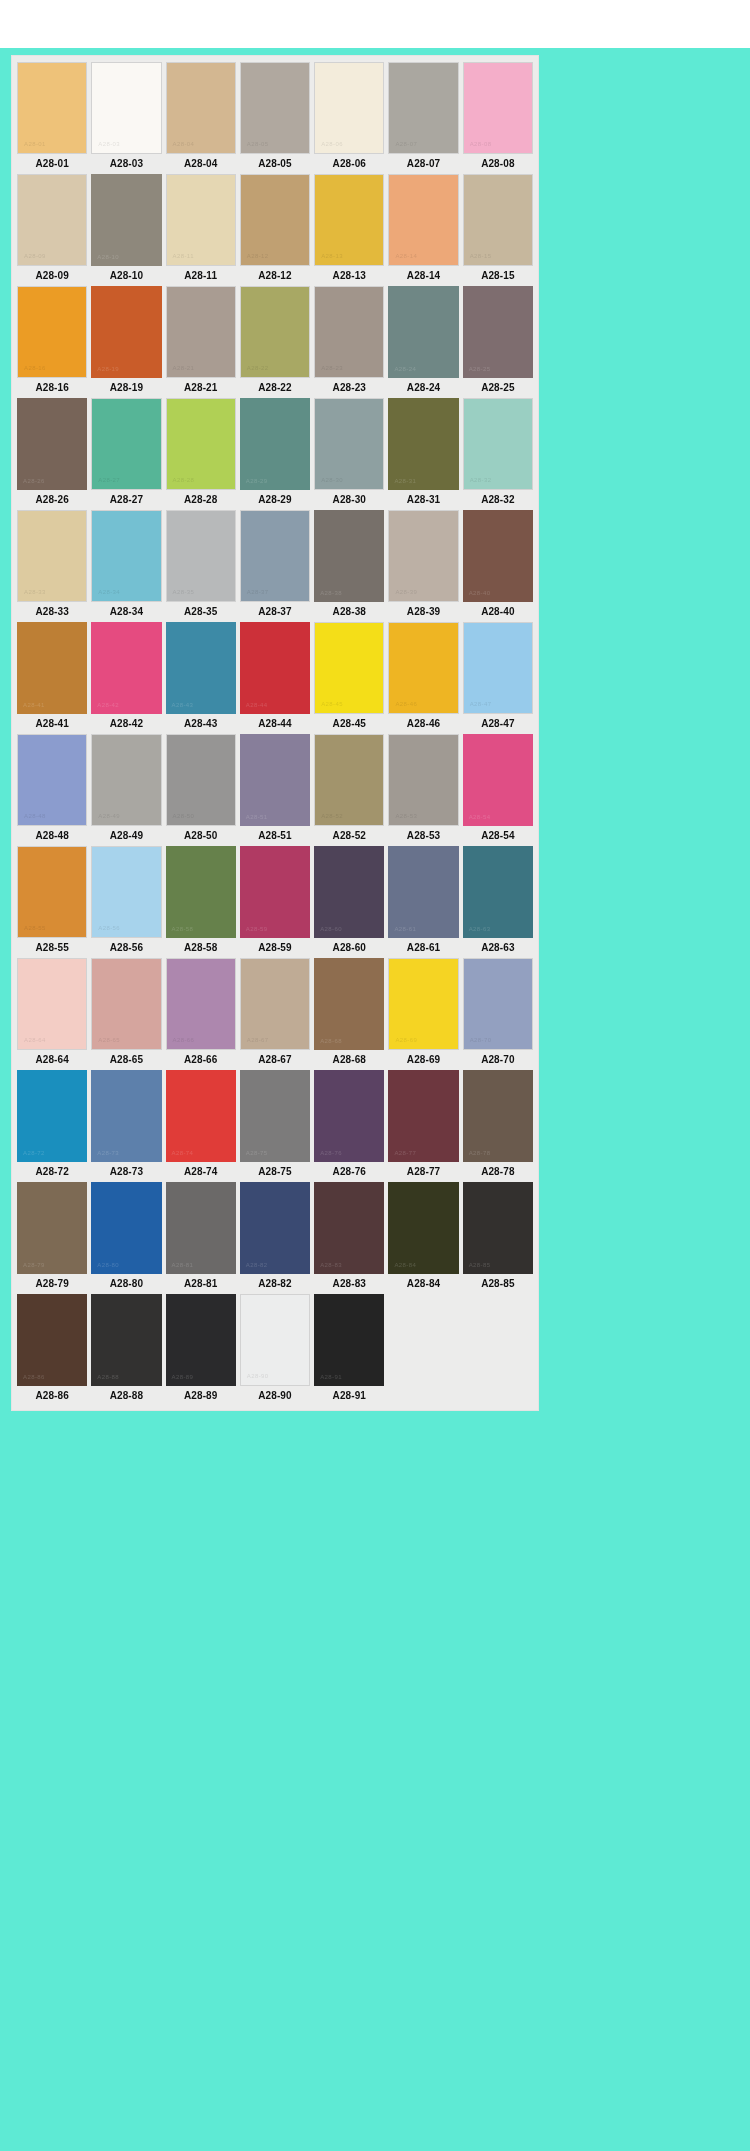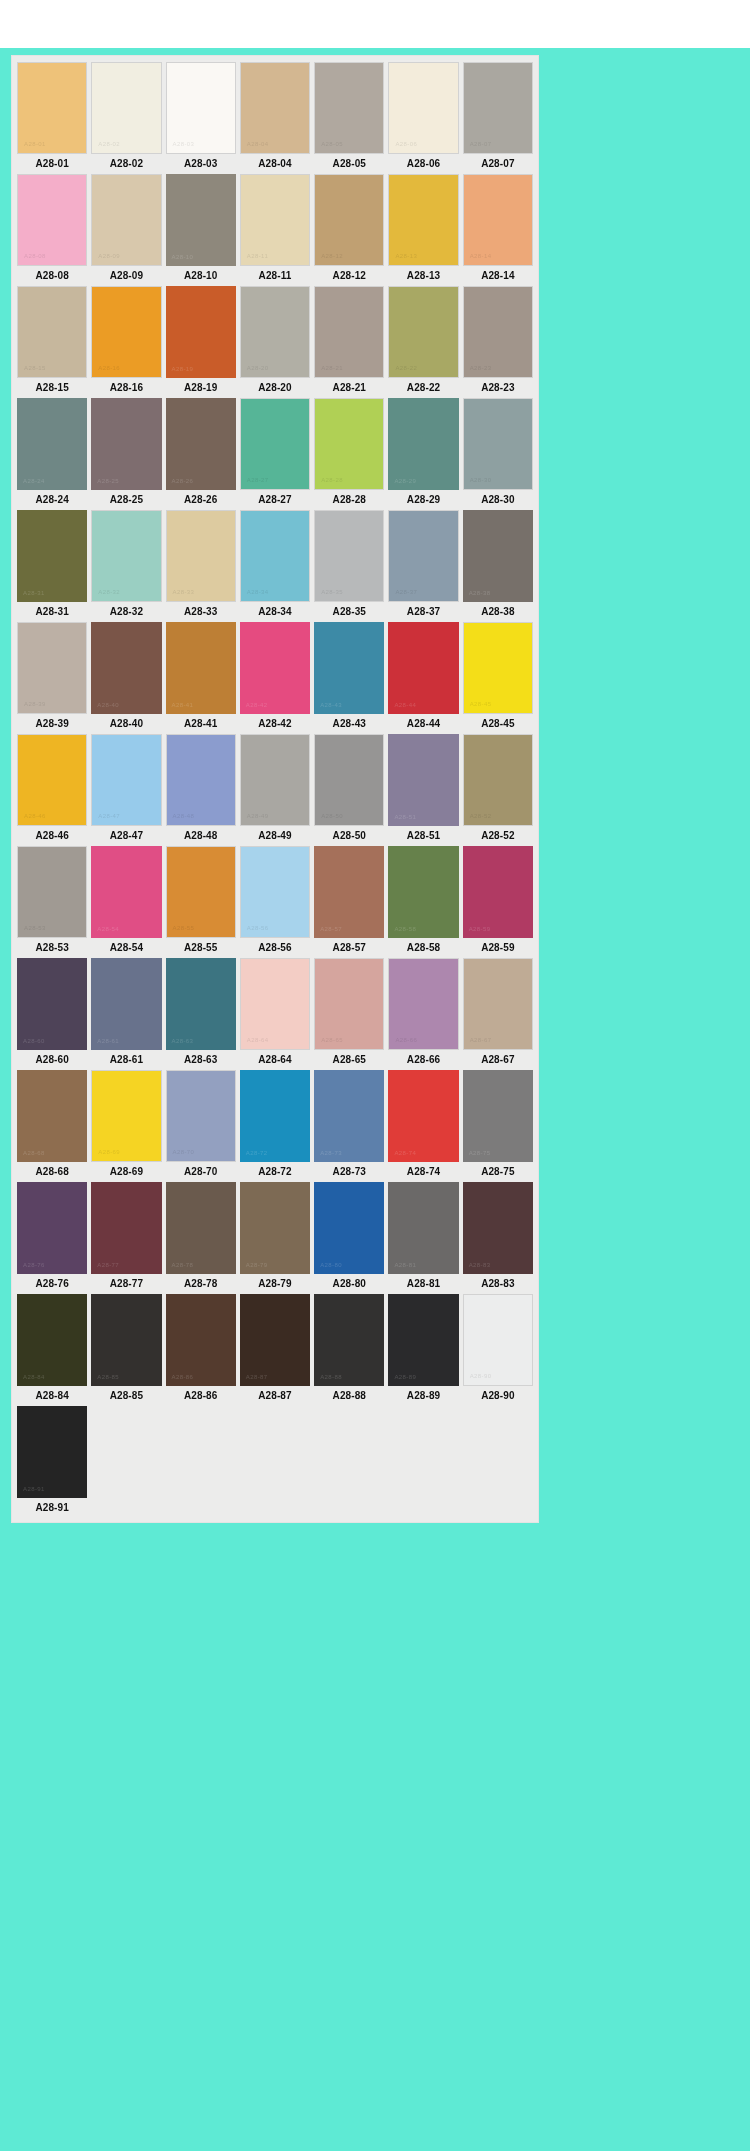--- a/index.html
+++ b/index.html
@@ -77,26 +77,20 @@
 <div id="page">
   <div class="chart-card">
     <div class="swatch-grid" id="swatch-grid">
         <div class="swatch-cell">
           <div class="swatch-chip bordered" style="background: rgb(238, 194, 121);">
             <span class="chip-ghost">A28-01</span>
           </div>
           <div class="swatch-label">A28-01</div>
         </div>
         <div class="swatch-cell">
-          <div class="swatch-chip bordered" style="background: rgb(241, 238, 225);">
-            <span class="chip-ghost">A28-02</span>
-          </div>
-          <div class="swatch-label">A28-02</div>
-        </div>
-        <div class="swatch-cell">
           <div class="swatch-chip bordered" style="background: rgb(250, 248, 244);">
             <span class="chip-ghost">A28-03</span>
           </div>
           <div class="swatch-label">A28-03</div>
         </div>
         <div class="swatch-cell">
           <div class="swatch-chip bordered" style="background: rgb(211, 183, 145);">
             <span class="chip-ghost">A28-04</span>
           </div>
           <div class="swatch-label">A28-04</div>
@@ -173,26 +167,20 @@
           </div>
           <div class="swatch-label">A28-16</div>
         </div>
         <div class="swatch-cell">
           <div class="swatch-chip" style="background: rgb(201, 92, 41);">
             <span class="chip-ghost light">A28-19</span>
           </div>
           <div class="swatch-label">A28-19</div>
         </div>
         <div class="swatch-cell">
-          <div class="swatch-chip bordered" style="background: rgb(177, 175, 165);">
-            <span class="chip-ghost">A28-20</span>
-          </div>
-          <div class="swatch-label">A28-20</div>
-        </div>
-        <div class="swatch-cell">
           <div class="swatch-chip bordered" style="background: rgb(169, 156, 146);">
             <span class="chip-ghost">A28-21</span>
           </div>
           <div class="swatch-label">A28-21</div>
         </div>
         <div class="swatch-cell">
           <div class="swatch-chip bordered" style="background: rgb(168, 168, 100);">
             <span class="chip-ghost">A28-22</span>
           </div>
           <div class="swatch-label">A28-22</div>
@@ -389,26 +377,20 @@
           </div>
           <div class="swatch-label">A28-55</div>
         </div>
         <div class="swatch-cell">
           <div class="swatch-chip bordered" style="background: rgb(167, 211, 236);">
             <span class="chip-ghost">A28-56</span>
           </div>
           <div class="swatch-label">A28-56</div>
         </div>
         <div class="swatch-cell">
-          <div class="swatch-chip" style="background: rgb(165, 112, 90);">
-            <span class="chip-ghost light">A28-57</span>
-          </div>
-          <div class="swatch-label">A28-57</div>
-        </div>
-        <div class="swatch-cell">
           <div class="swatch-chip" style="background: rgb(102, 129, 75);">
             <span class="chip-ghost light">A28-58</span>
           </div>
           <div class="swatch-label">A28-58</div>
         </div>
         <div class="swatch-cell">
           <div class="swatch-chip" style="background: rgb(176, 58, 99);">
             <span class="chip-ghost light">A28-59</span>
           </div>
           <div class="swatch-label">A28-59</div>
@@ -527,20 +509,26 @@
           </div>
           <div class="swatch-label">A28-80</div>
         </div>
         <div class="swatch-cell">
           <div class="swatch-chip" style="background: rgb(107, 105, 104);">
             <span class="chip-ghost light">A28-81</span>
           </div>
           <div class="swatch-label">A28-81</div>
         </div>
         <div class="swatch-cell">
+          <div class="swatch-chip" style="background: rgb(58, 74, 114);">
+            <span class="chip-ghost light">A28-82</span>
+          </div>
+          <div class="swatch-label">A28-82</div>
+        </div>
+        <div class="swatch-cell">
           <div class="swatch-chip" style="background: rgb(83, 57, 58);">
             <span class="chip-ghost light">A28-83</span>
           </div>
           <div class="swatch-label">A28-83</div>
         </div>
         <div class="swatch-cell">
           <div class="swatch-chip" style="background: rgb(54, 56, 31);">
             <span class="chip-ghost light">A28-84</span>
           </div>
           <div class="swatch-label">A28-84</div>
@@ -549,26 +537,20 @@
           <div class="swatch-chip" style="background: rgb(51, 48, 46);">
             <span class="chip-ghost light">A28-85</span>
           </div>
           <div class="swatch-label">A28-85</div>
         </div>
         <div class="swatch-cell">
           <div class="swatch-chip" style="background: rgb(84, 59, 46);">
             <span class="chip-ghost light">A28-86</span>
           </div>
           <div class="swatch-label">A28-86</div>
-        </div>
-        <div class="swatch-cell">
-          <div class="swatch-chip" style="background: rgb(59, 43, 34);">
-            <span class="chip-ghost light">A28-87</span>
-          </div>
-          <div class="swatch-label">A28-87</div>
         </div>
         <div class="swatch-cell">
           <div class="swatch-chip" style="background: rgb(50, 49, 48);">
             <span class="chip-ghost light">A28-88</span>
           </div>
           <div class="swatch-label">A28-88</div>
         </div>
         <div class="swatch-cell">
           <div class="swatch-chip" style="background: rgb(42, 42, 44);">
             <span class="chip-ghost light">A28-89</span>

